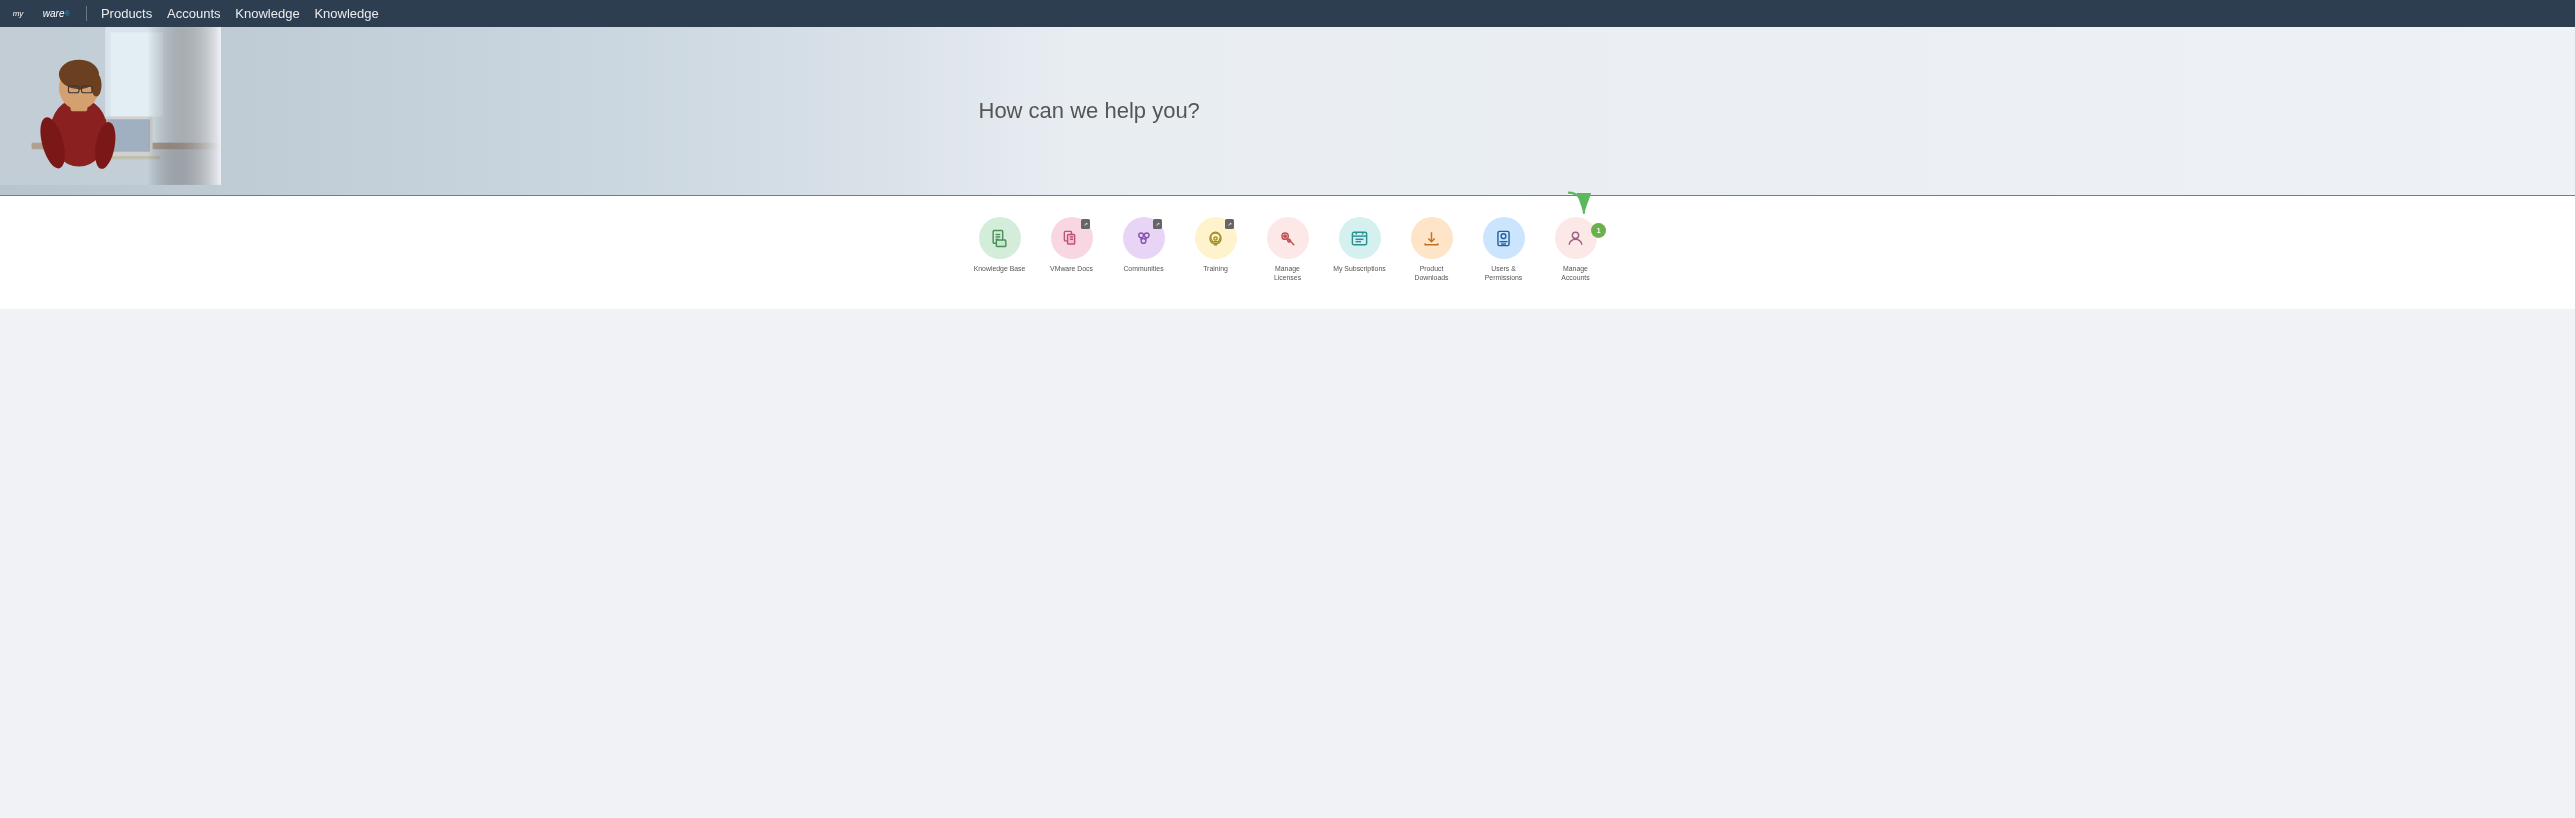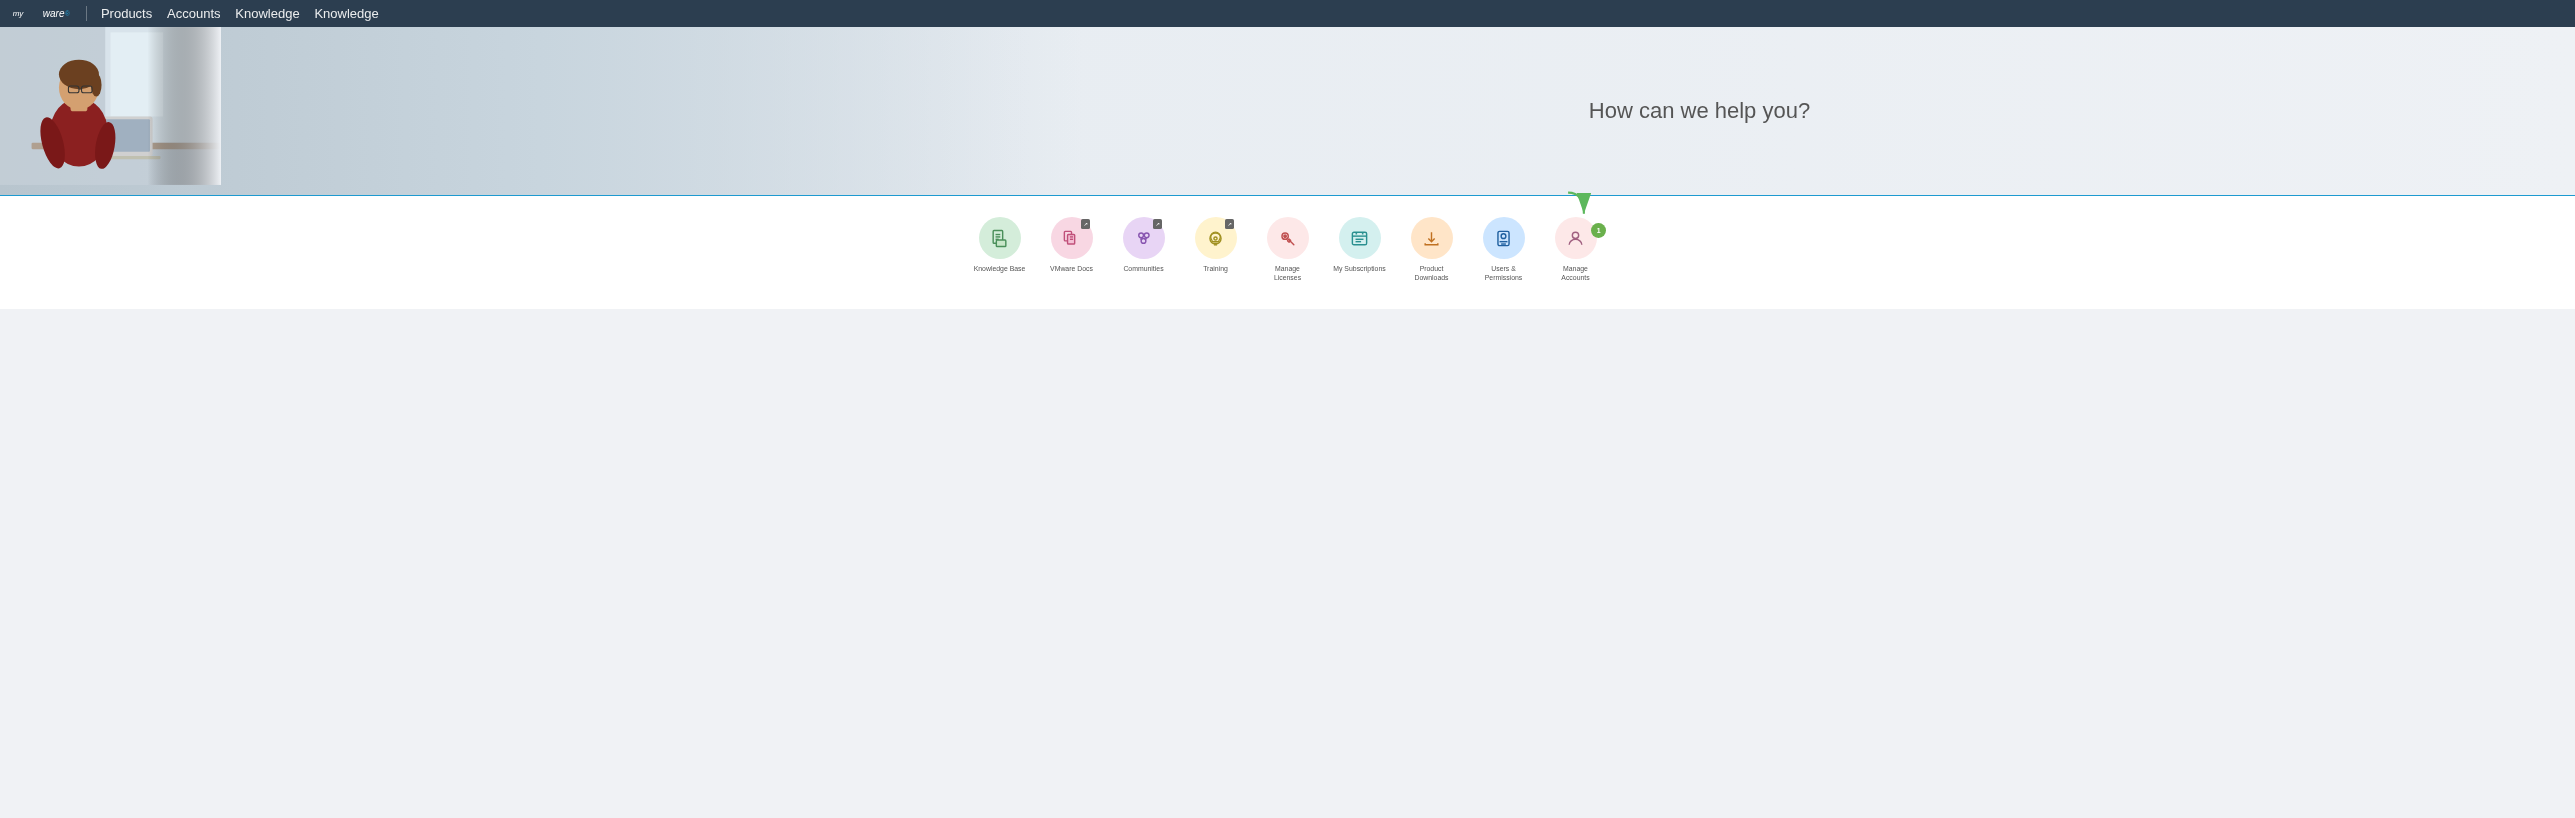--- a/index.html
+++ b/index.html
@@ -59,21 +59,21 @@
       width: 42%;
       height: 100%;
       background: linear-gradient(to right, #b8c5ce 0%, #c8d5de 50%, transparent 100%);
       overflow: hidden;
     }
     
     .hero-content {
       position: absolute;
       right: 6%;
       display: flex;
-      flex-direction: column;
+      flex-direction: row;
       align-items: center;
       gap: 2px;
       width: 56%;
     }
     .hero-title {
       font-size: 22px;
       color: #555;
       font-weight: 300;
       text-align: center;
     }

